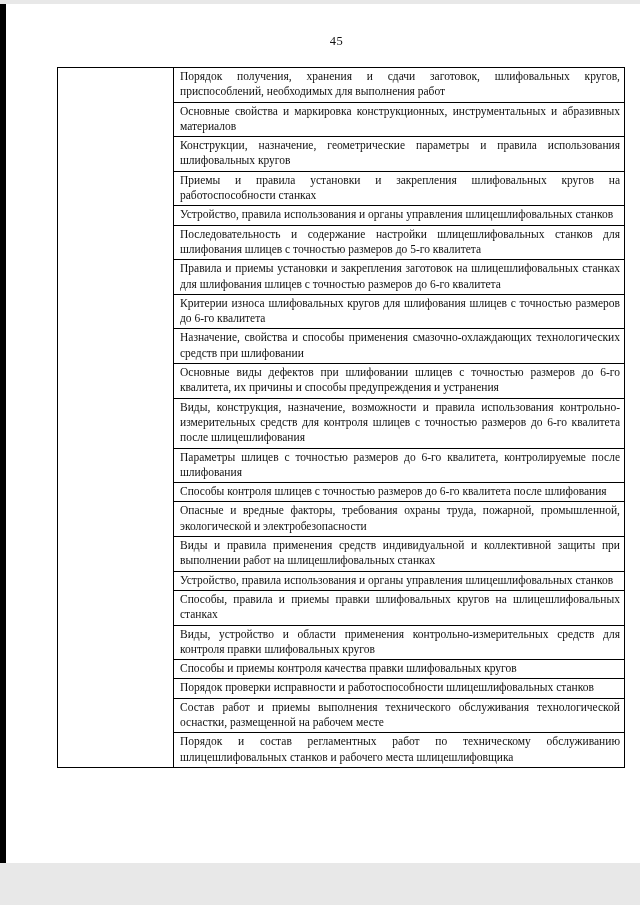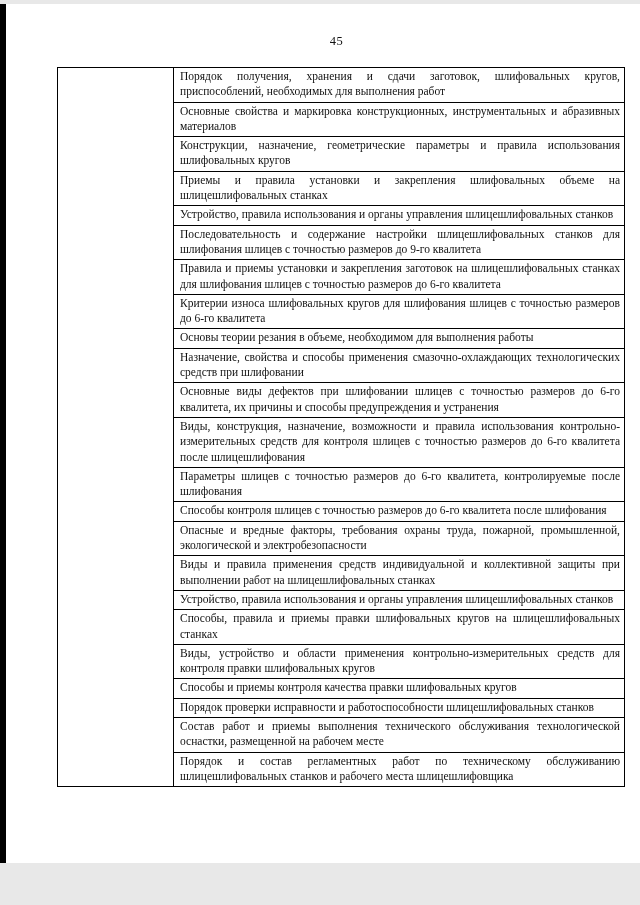--- a/index.html
+++ b/index.html
@@ -79,43 +79,40 @@
 
     <div class="krow">
       <span>Основные свойства и маркировка конструкционных, инструментальных и абразивных материалов</span>
     </div>
 
     <div class="krow">
       <span>Конструкции, назначение, геометрические параметры и правила использования шлифовальных кругов</span>
     </div>
 
     <div class="krow">
-      <span>Приемы и правила установки и закрепления шлифовальных объеме на шлицешлифовальных станках</span>
+      <span>Приемы и правила установки и закрепления шлифовальных кругов на работоспособности станках</span>
     </div>
 
     <div class="krow">
       <span>Устройство, правила использования и органы управления шлицешлифовальных станков</span>
     </div>
 
     <div class="krow">
-      <span>Последовательность и содержание настройки шлицешлифовальных станков для шлифования шлицев с точностью размеров до 9-го квалитета</span>
+      <span>Последовательность и содержание настройки шлицешлифовальных станков для шлифования шлицев с точностью размеров до 5-го квалитета</span>
     </div>
 
     <div class="krow">
       <span>Правила и приемы установки и закрепления заготовок на шлицешлифовальных станках для шлифования шлицев с точностью размеров до 6-го квалитета</span>
     </div>
 
 
     <div class="krow">
       <span>Критерии износа шлифовальных кругов для шлифования шлицев с точностью размеров до 6-го квалитета</span>
     </div>
 
-    <div class="krow">
-      <span>Основы теории резания в объеме, необходимом для выполнения работы</span>
-    </div>
 
     <div class="krow">
       <span>Назначение, свойства и способы применения смазочно-охлаждающих технологических средств при шлифовании</span>
     </div>
 
     <div class="krow">
       <span>Основные виды дефектов при шлифовании шлицев с точностью размеров до 6-го квалитета, их причины и способы предупреждения и устранения</span>
     </div>
 
     <div class="krow">

